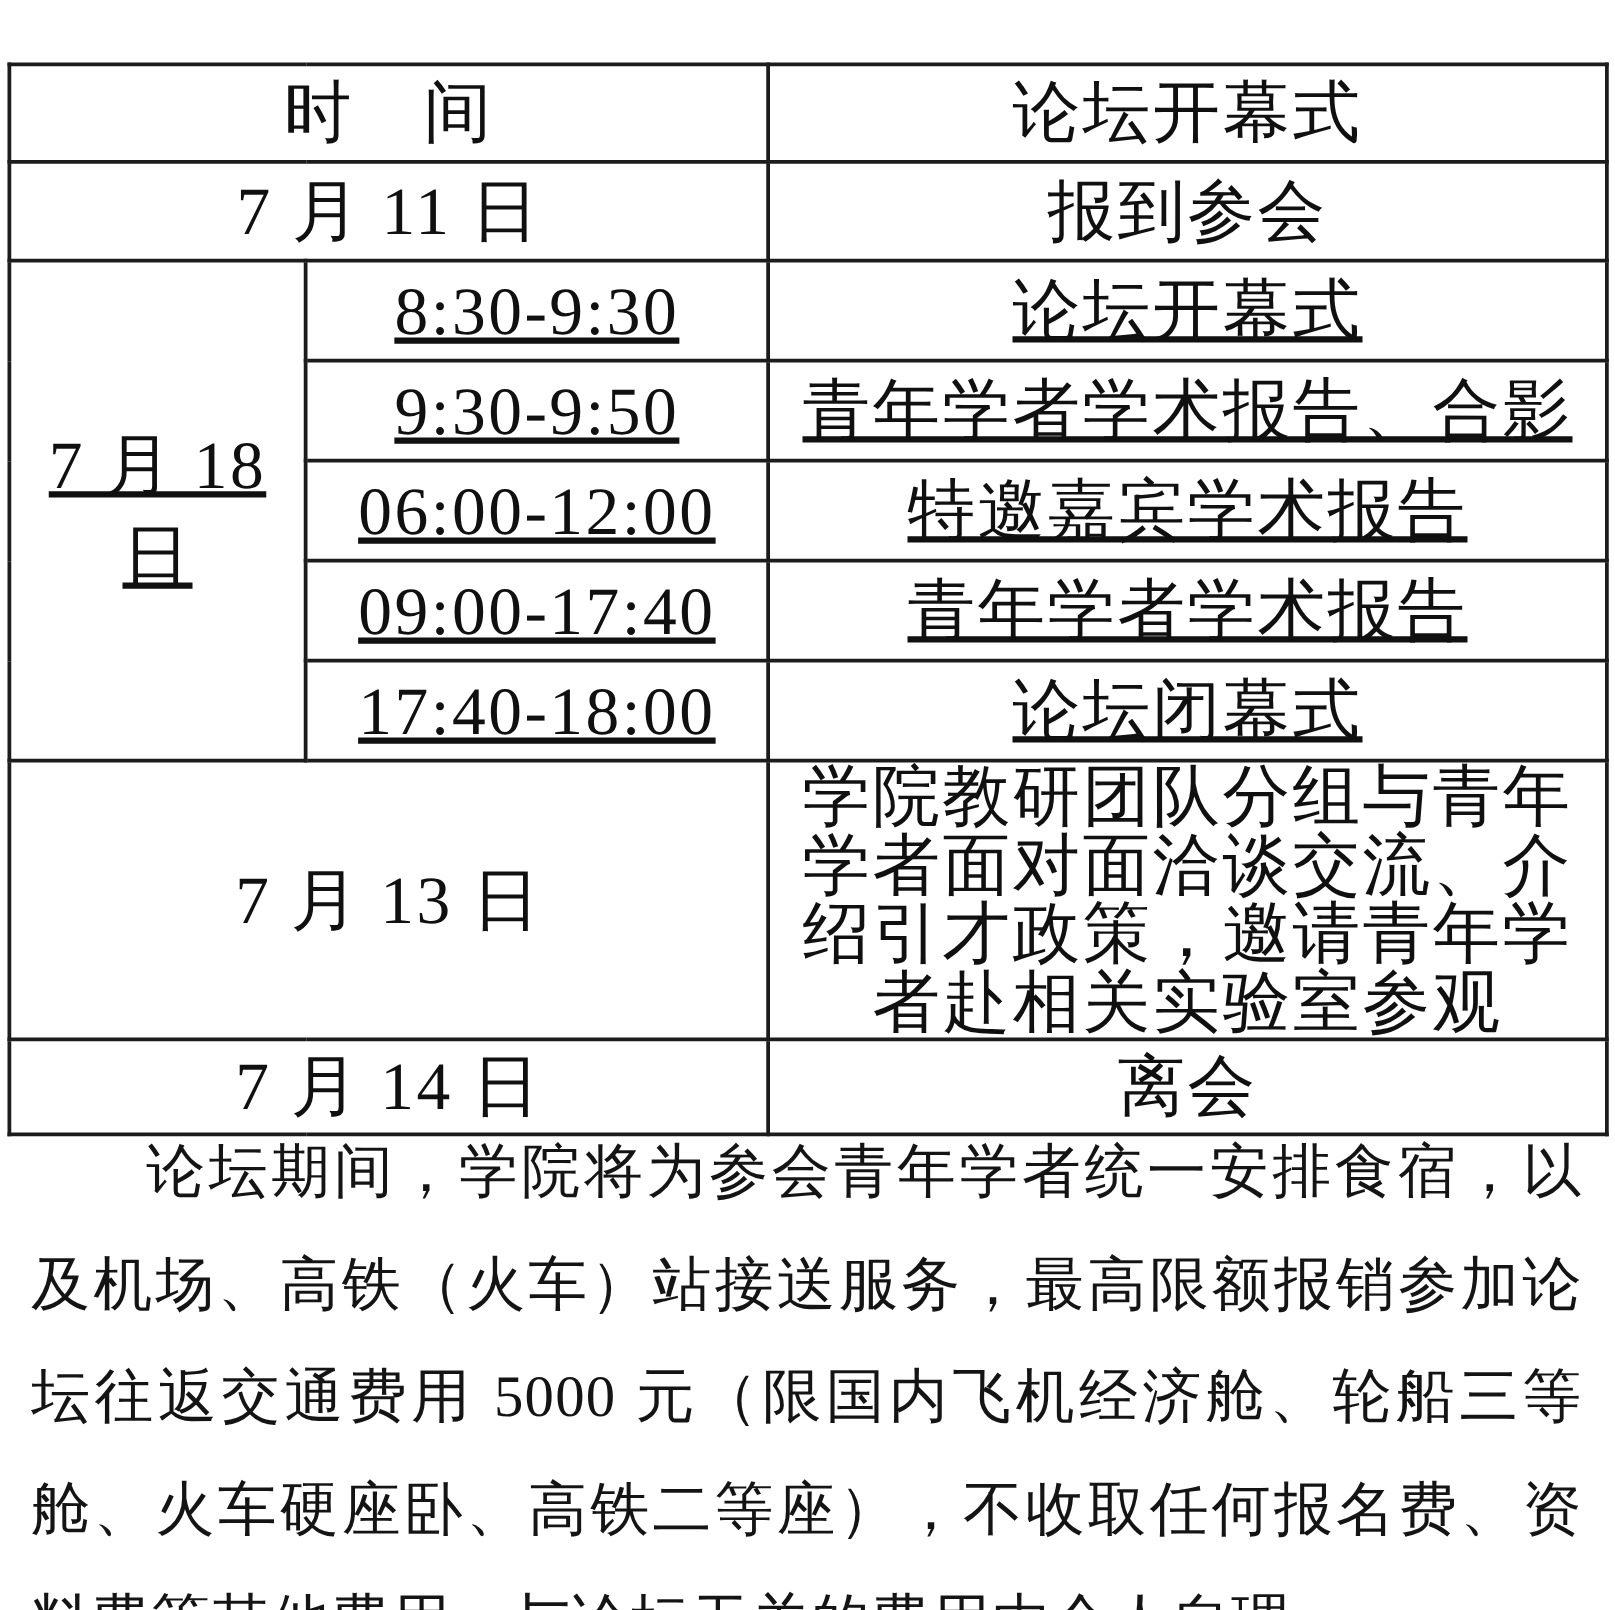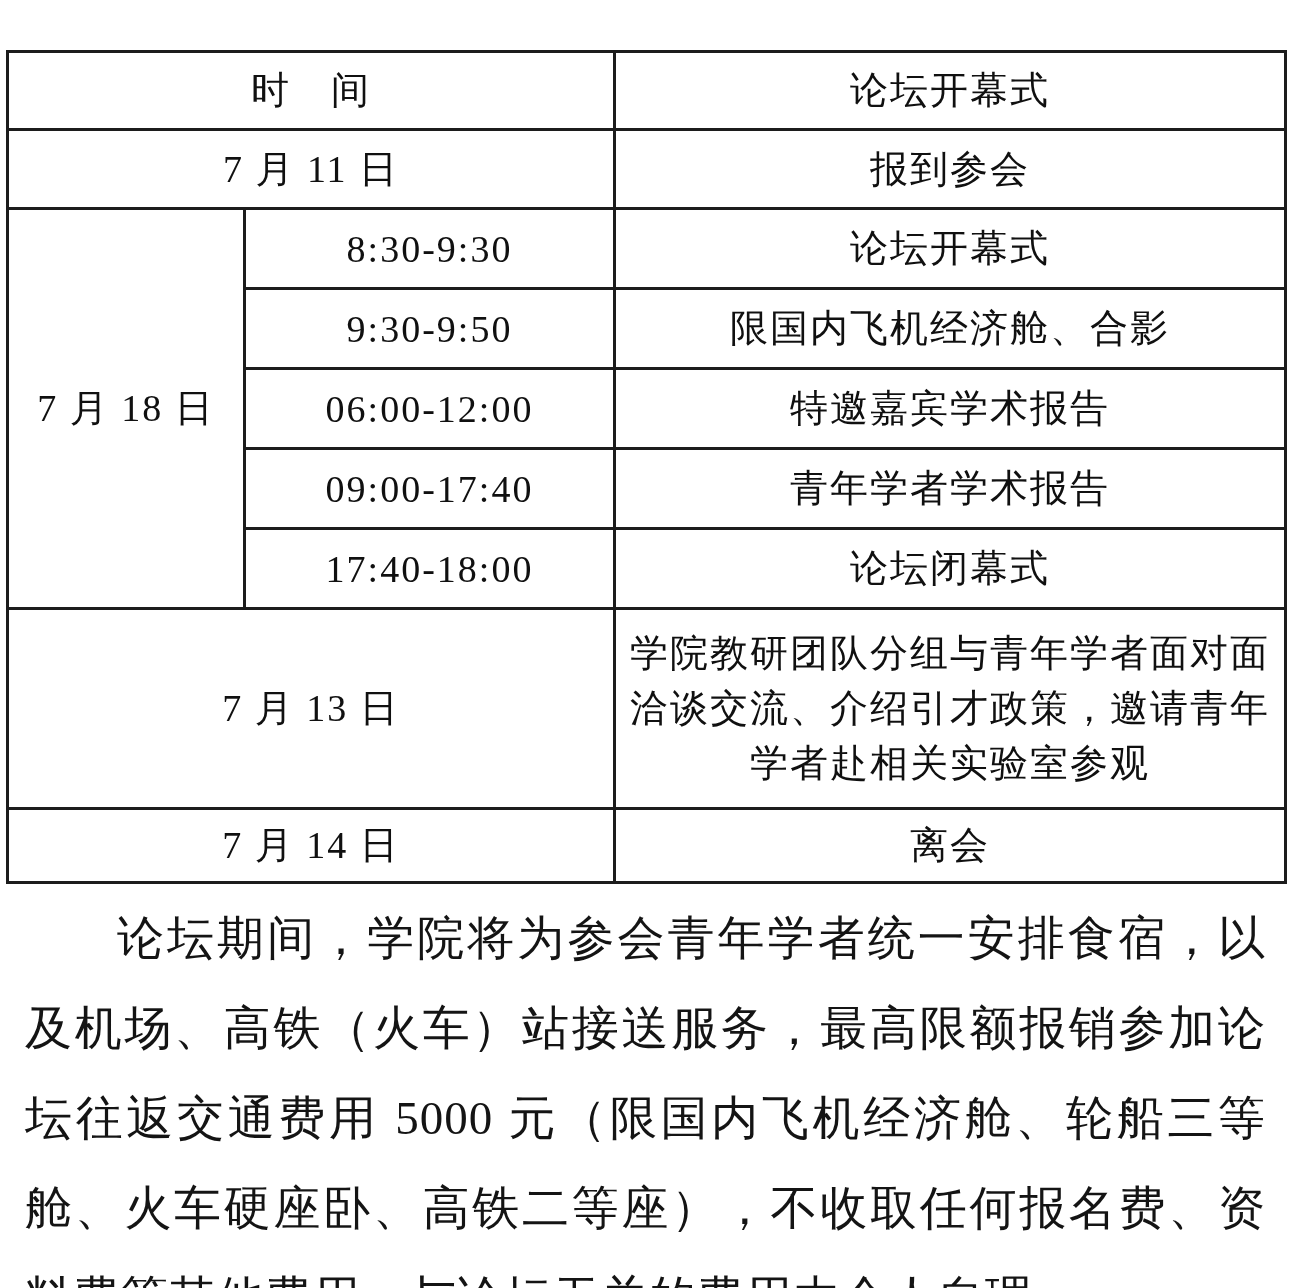--- a/index.html
+++ b/index.html
@@ -20,28 +20,28 @@
     position: absolute;
     left: 6px; top: 50px;
     width: 1278px;
     border-collapse: collapse;
     table-layout: fixed;
   }
   table.schedule td {
     border: 3px solid #1c1c1c;
     text-align: center;
     vertical-align: middle;
-    font-size: 38px;
+    font-size: 54px;
     letter-spacing: 2px;
     padding: 0;
     overflow: hidden;
   }
   .r-head  td { height: 78px; }
   .r-plain td { height: 79px; }
-  .r-slot  td { height: 80px; }
+  .r-slot  td { height: 80px; text-decoration: underline; }
   .r-13    td { height: 200px; }
   .r-14    td { height: 74px; }
   td.act-long {
     text-align: justify;
     padding: 8px 19px;
     line-height: 55px;
     letter-spacing: 1px;
   }
   .notice {
     position: absolute;
@@ -78,21 +78,21 @@
         <td>报到参会</td>
       </tr>
 
       <tr class="r-slot">
         <td rowspan="5">7 月 18 日</td>
         <td>8:30-9:30</td>
         <td>论坛开幕式</td>
       </tr>
       <tr class="r-slot">
         <td>9:30-9:50</td>
-        <td>限国内飞机经济舱、合影</td>
+        <td>青年学者学术报告、合影</td>
       </tr>
       <tr class="r-slot">
         <td>06:00-12:00</td>
         <td>特邀嘉宾学术报告</td>
       </tr>
       <tr class="r-slot">
         <td>09:00-17:40</td>
         <td>青年学者学术报告</td>
       </tr>
       <tr class="r-slot">

